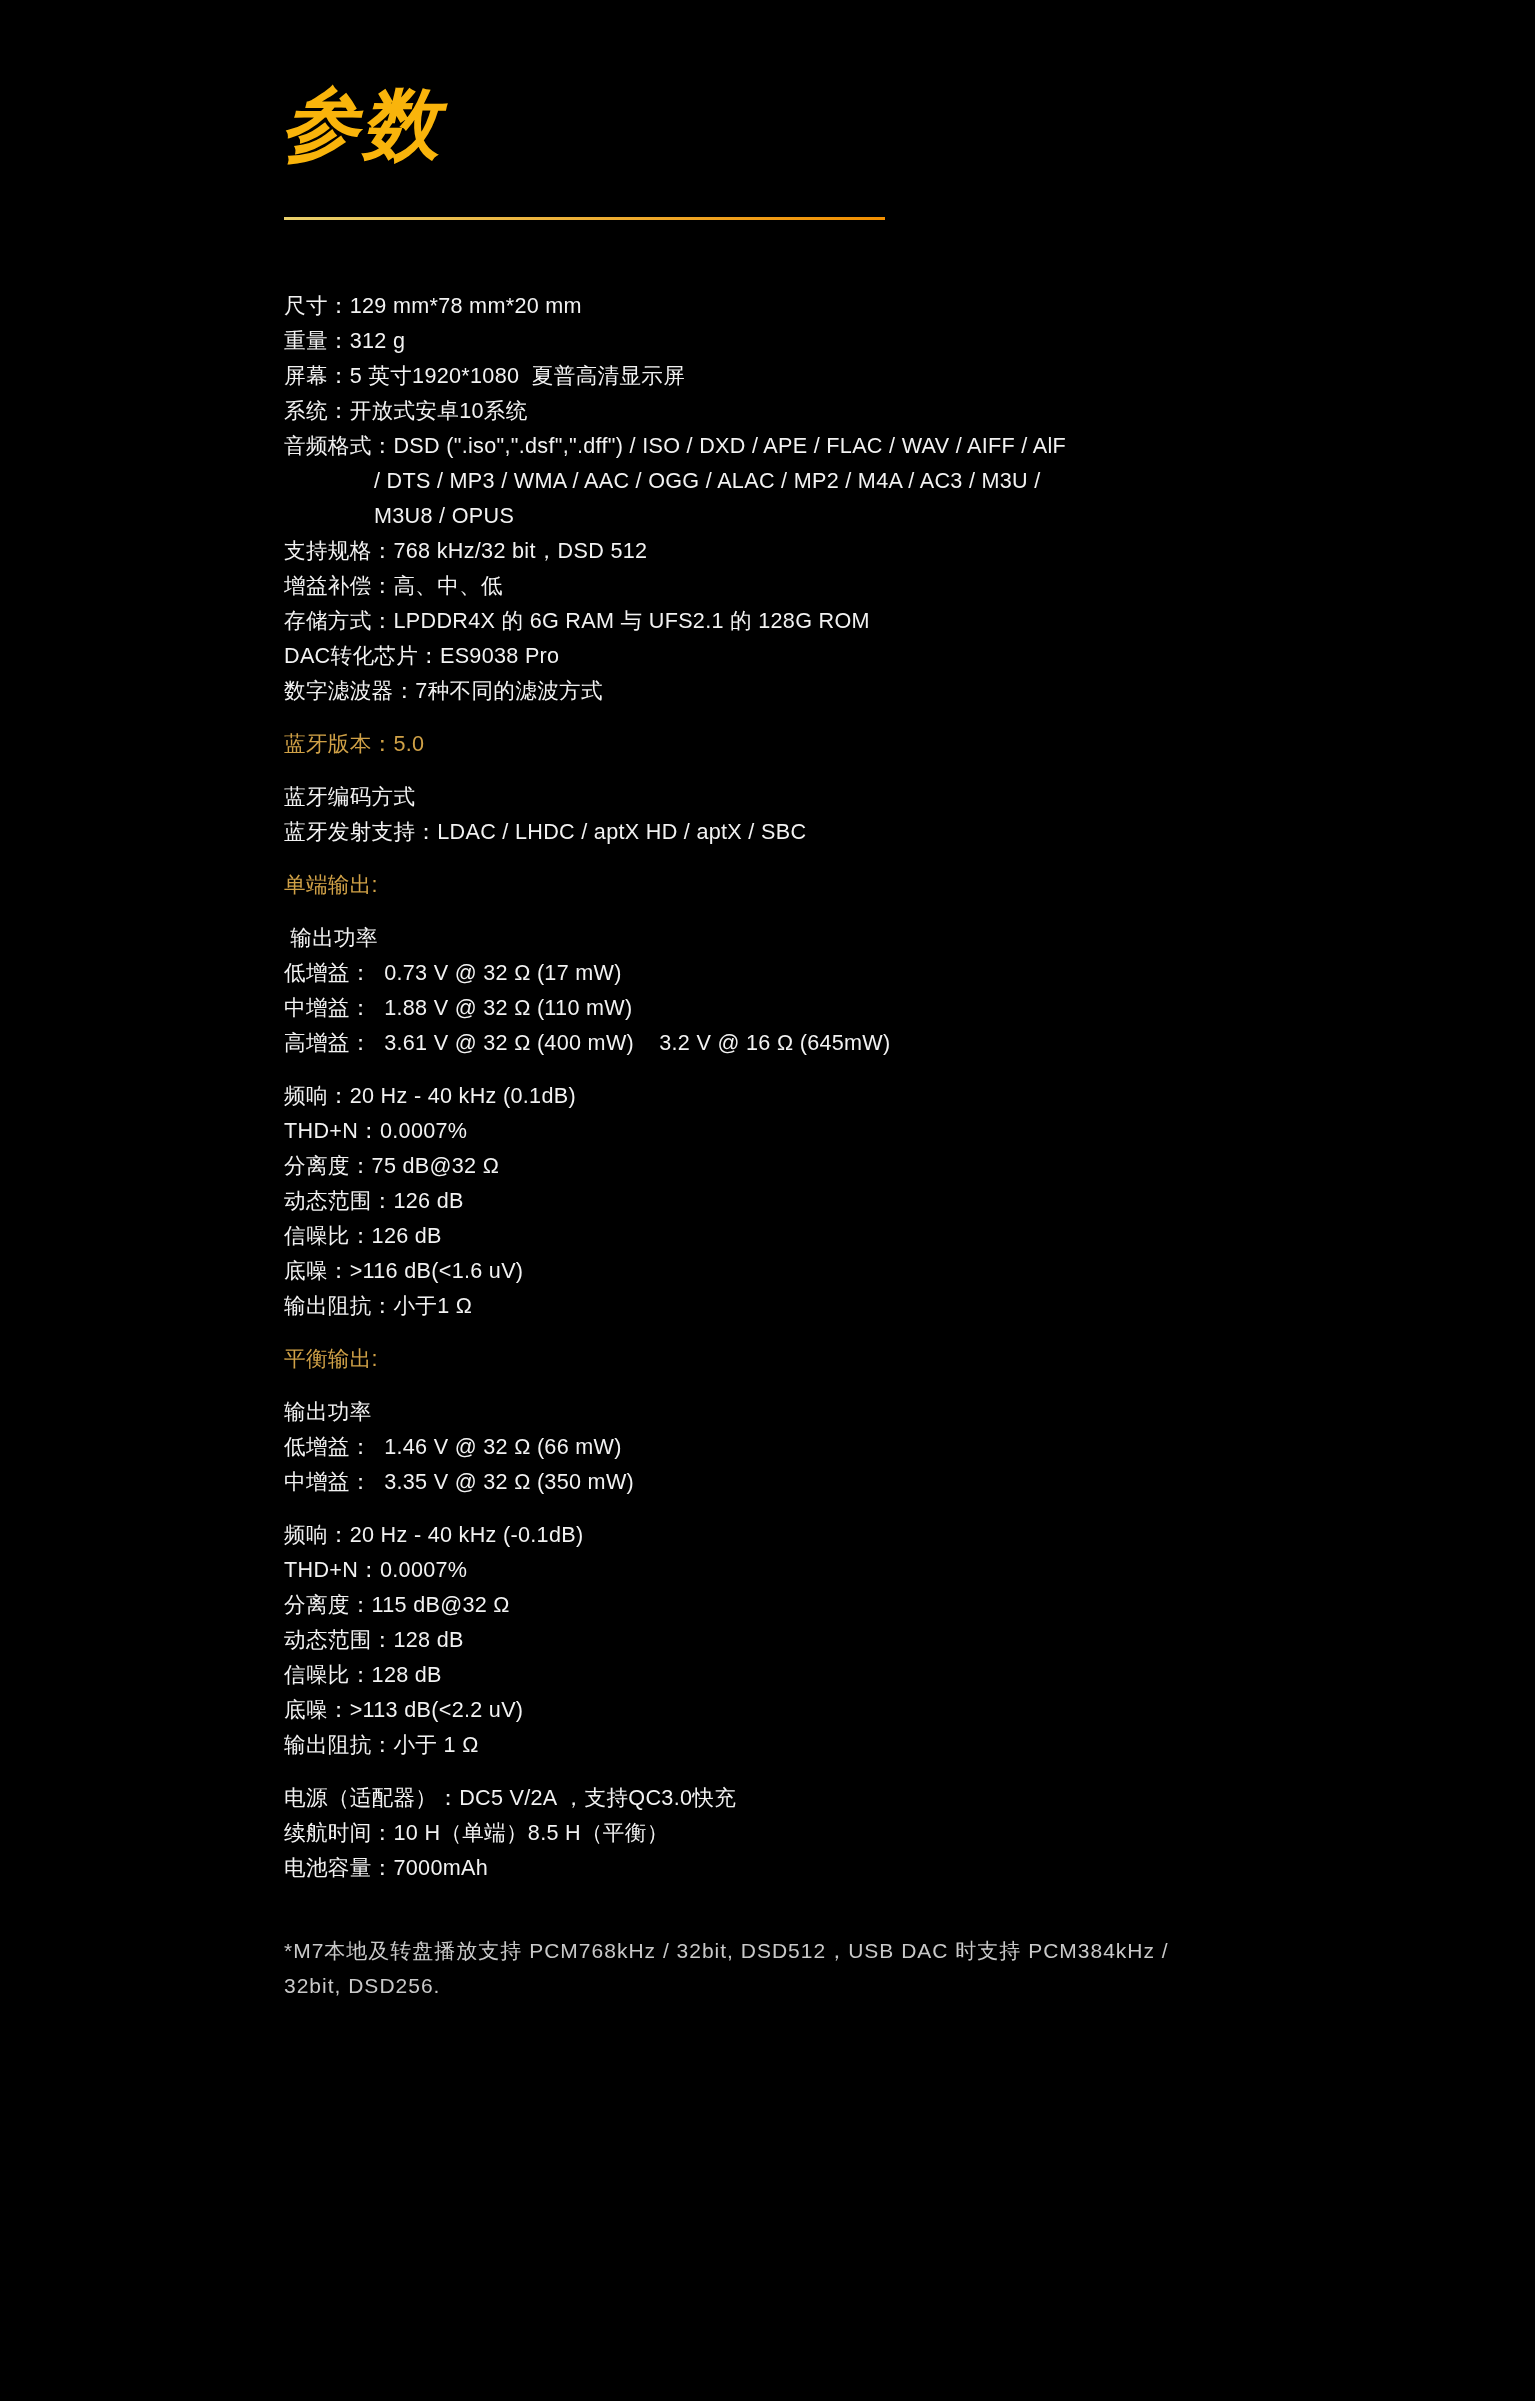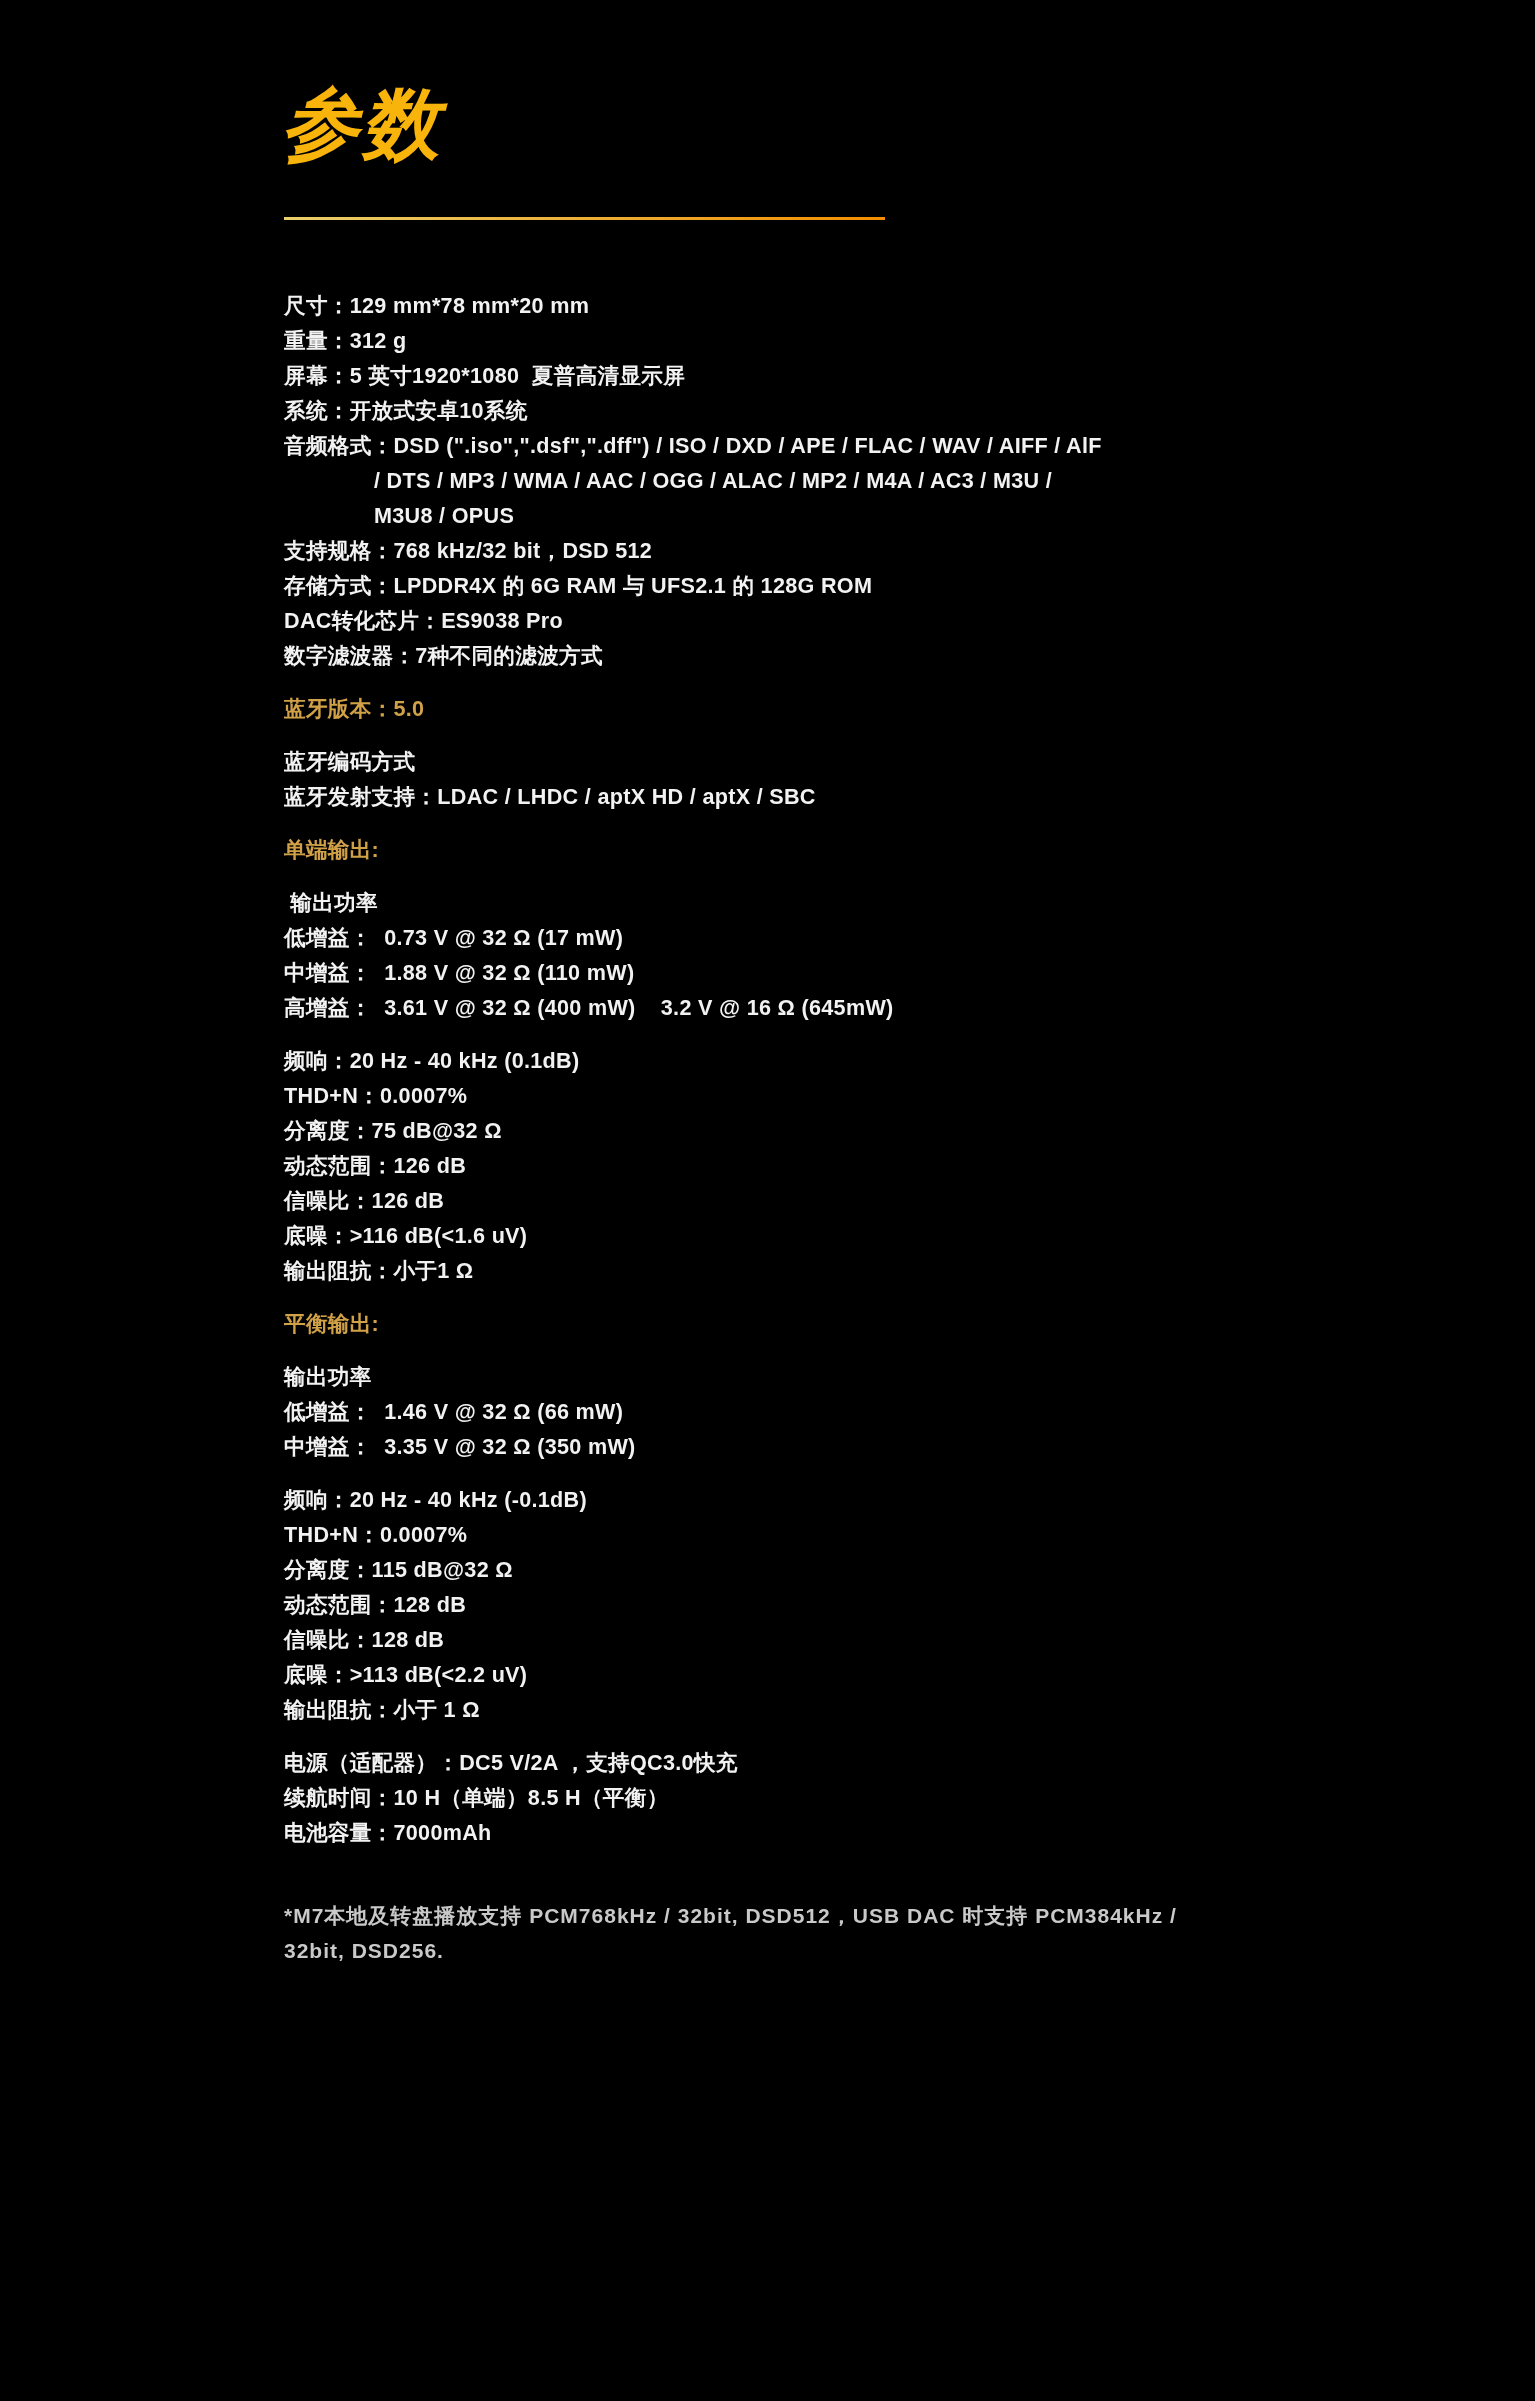--- a/index.html
+++ b/index.html
@@ -41,21 +41,21 @@
     width: 601px;
     height: 3.2px;
     background: linear-gradient(90deg, var(--divider-start), var(--divider-end));
   }
   .specs {
     position: absolute;
     left: 284px;
     top: 288px;
     width: 960px;
     font-size: 21.6px;
-    font-weight: 700;
+    font-weight: 400;
     color: var(--body-text);
   }
   .line {
     line-height: 35px;
     height: 35px;
     white-space: pre;
     letter-spacing: 0.3px;
   }
   .block + .block { margin-top: 18px; }
   .block.header .line { color: var(--section-header); }
@@ -75,20 +75,21 @@
   <div class="specs">
       <div class="block normal">
         <div class="line">尺寸：129 mm*78 mm*20 mm</div>
         <div class="line">重量：312 g</div>
         <div class="line">屏幕：5 英寸1920*1080  夏普高清显示屏</div>
         <div class="line">系统：开放式安卓10系统</div>
         <div class="line">音频格式：DSD (".iso",".dsf",".dff") / ISO / DXD / APE / FLAC / WAV / AIFF / AlF</div>
         <div class="line" style="padding-left: 90px;">/ DTS / MP3 / WMA / AAC / OGG / ALAC / MP2 / M4A / AC3 / M3U /</div>
         <div class="line" style="padding-left: 90px;">M3U8 / OPUS</div>
         <div class="line">支持规格：768 kHz/32 bit，DSD 512</div>
+        <div class="line">增益补偿：高、中、低</div>
         <div class="line">存储方式：LPDDR4X 的 6G RAM 与 UFS2.1 的 128G ROM</div>
         <div class="line">DAC转化芯片：ES9038 Pro</div>
         <div class="line">数字滤波器：7种不同的滤波方式</div>
       </div>
       <div class="block header">
         <div class="line">蓝牙版本：5.0</div>
       </div>
       <div class="block normal">
         <div class="line">蓝牙编码方式</div>
         <div class="line">蓝牙发射支持：LDAC / LHDC / aptX HD / aptX / SBC</div>

